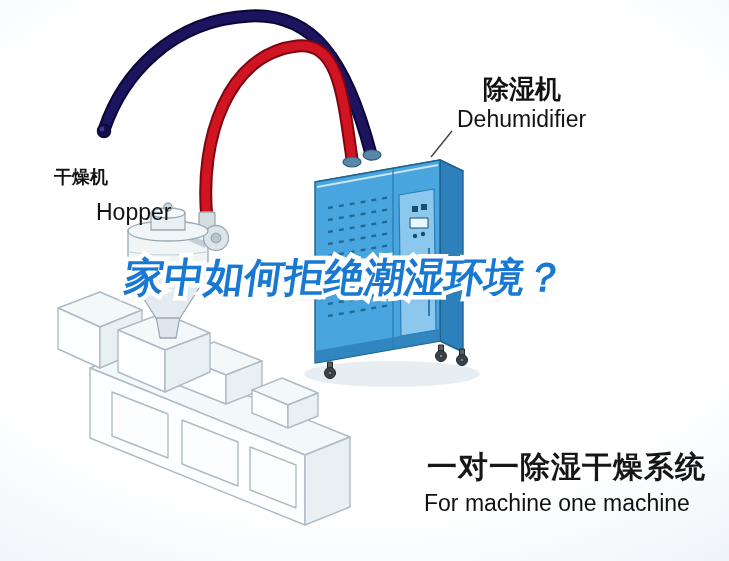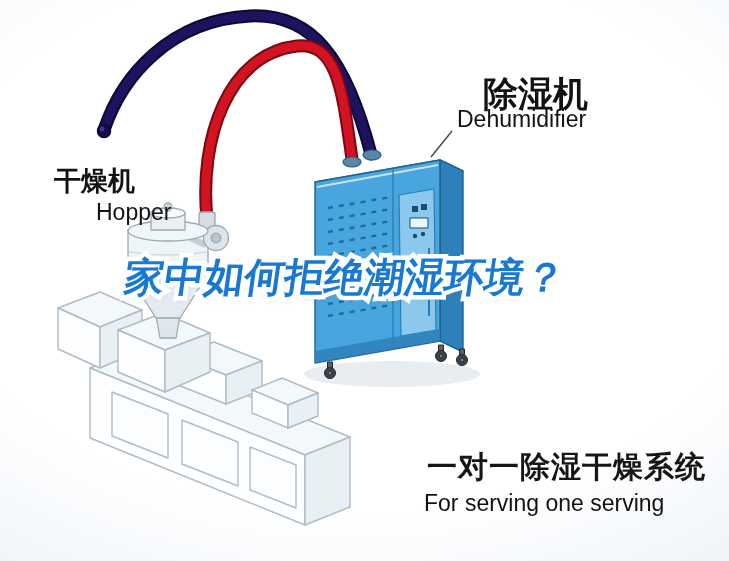--- a/index.html
+++ b/index.html
@@ -16,23 +16,23 @@
   .canvas{
     position:relative; width:729px; height:561px; overflow:hidden;
     background:
       radial-gradient(110% 95% at 48% 42%, #ffffff 52%, #f0f5fa 76%, #d8e5f1 100%);
   }
   .scene{ position:absolute; inset:0; }
   .label{ position:absolute; white-space:nowrap; color:var(--text-black); line-height:1; }
   .cn-bold{ font-weight:bold; font-family:"Liberation Sans", sans-serif; }
   .en-serif{ font-family:Liberation Sans, sans-serif; }
 
-  .dryer-cn{ left:54px; top:168px; font-size:27px;text-align:right; }
+  .dryer-cn{ left:54px; top:168px; font-size:18px;text-align:right; }
   .dryer-en{ left:60px; top:201px; font-size:23px;margin-left:36px; }
-  .dh-cn{ left:483px; top:76px; font-size:35px; }
+  .dh-cn{ left:483px; top:76px; font-size:26px; }
   .dh-en{ left:457px; top:108px; font-size:23px; }
 
   .headline{
     position:absolute; left:122px; top:257px;
     font-size:40px; font-weight:bold; line-height:1;
     transform:skewX(-8deg); transform-origin:left bottom;
     font-family:"Liberation Sans", sans-serif;
   }
   .headline .layer{ white-space:nowrap; }
   .headline .outline{
@@ -163,14 +163,14 @@
 
   <div class="label cn-bold dh-cn">除湿机</div>
   <div class="label en-serif dh-en">Dehumidifier</div>
 
   <div class="headline">
     <span class="layer outline">家中如何拒绝潮湿环境？</span>
     <span class="layer fill">家中如何拒绝潮湿环境？</span>
   </div>
 
   <div class="label footer-cn">一对一除湿干燥系统</div>
-  <div class="label en-serif footer-en">For serving one serving</div>
+  <div class="label en-serif footer-en">For machine one machine</div>
 </div>
 
 </body></html>

